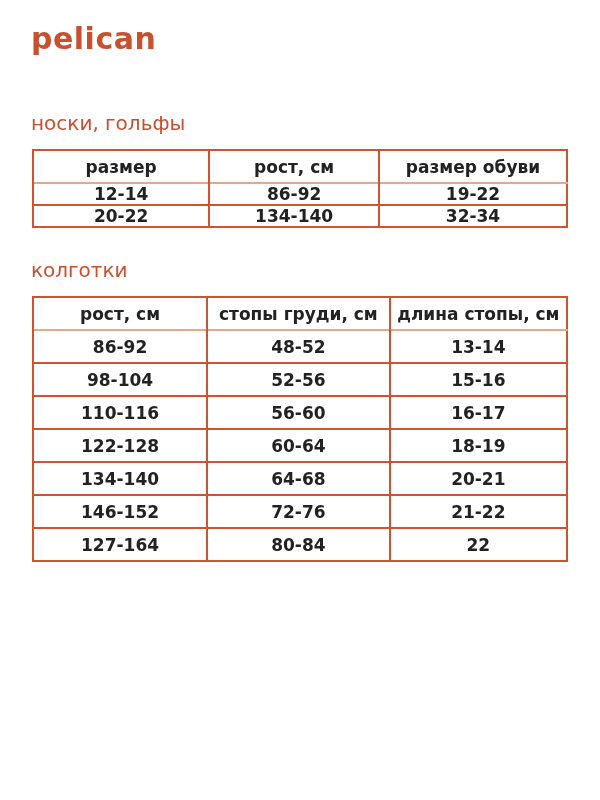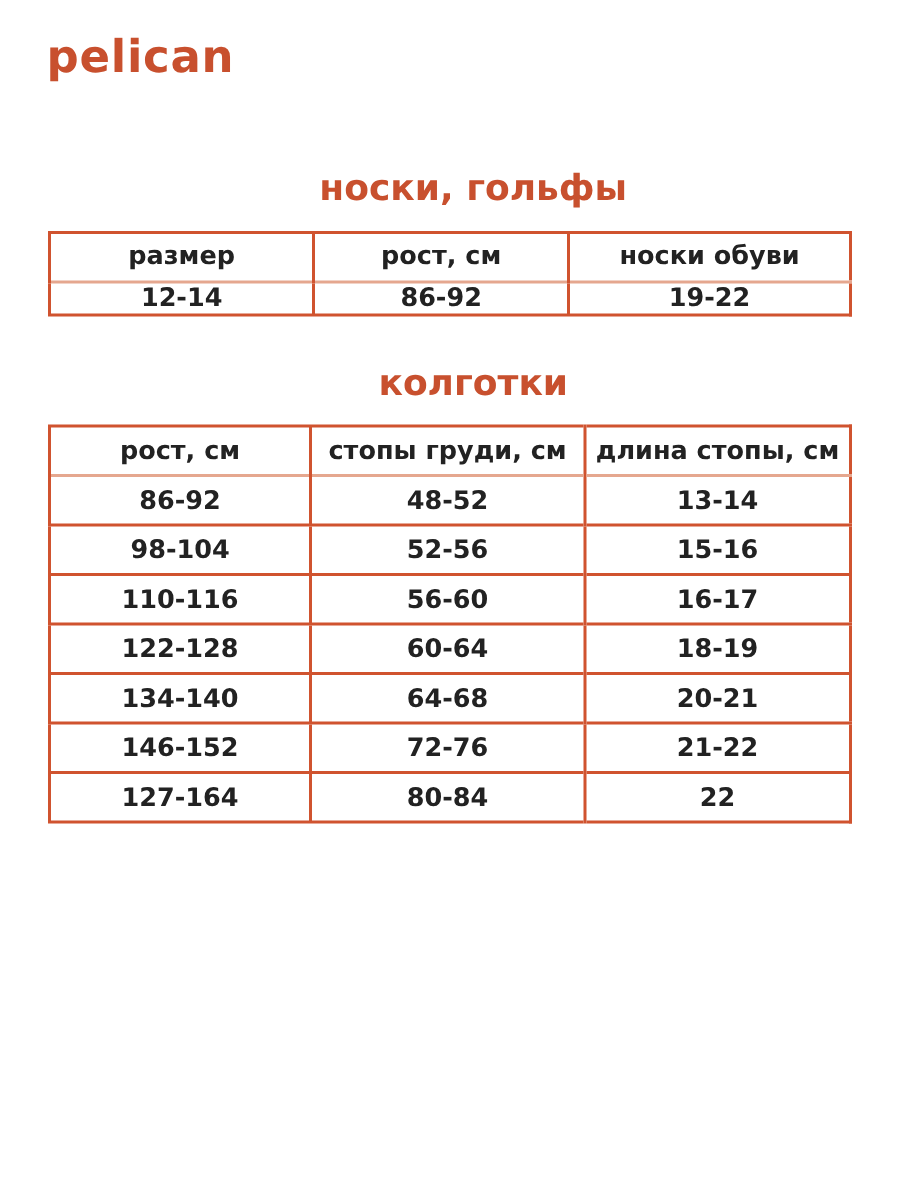--- a/index.html
+++ b/index.html
@@ -21,25 +21,24 @@
   .logo{
     margin:22px 0 0 31px;
     font-size:30px;
     font-weight:bold;
     letter-spacing:0.5px;
     color:var(--brand);
     line-height:1.1;
   }
   .section-title{
     margin:0 0 0 31px;
-    font-size:24px;
-    font-weight:bold;
+    font-size:20px;
+    font-weight:normal;
     color:var(--brand);
     line-height:1.15;
-    text-align:center;
   }
   .title-1{margin-top:57px;}
   .title-2{margin-top:31px;}
   table{
     border-collapse:collapse;
     margin:14px 0 0 32px;
     width:536px;
     table-layout:fixed;
   }
   table{border:2px solid var(--border-strong);}
@@ -72,28 +71,33 @@
 <table class="t1">
   <colgroup>
     <col class="col-a1">
       <col class="col-b1">
       <col class="col-c1">
   </colgroup>
   <thead>
     <tr>
       <th>размер</th>
       <th>рост, см</th>
-      <th>носки обуви</th>
+      <th>размер обуви</th>
     </tr>
   </thead>
   <tbody>
     <tr>
       <td>12-14</td>
       <td>86-92</td>
       <td>19-22</td>
+    </tr>
+    <tr>
+      <td>20-22</td>
+      <td>134-140</td>
+      <td>32-34</td>
     </tr>
   </tbody>
 </table>
 
 <h2 class="section-title title-2">колготки</h2>
 
 <table class="t2">
   <colgroup>
     <col class="col-a2">
       <col class="col-b2">

